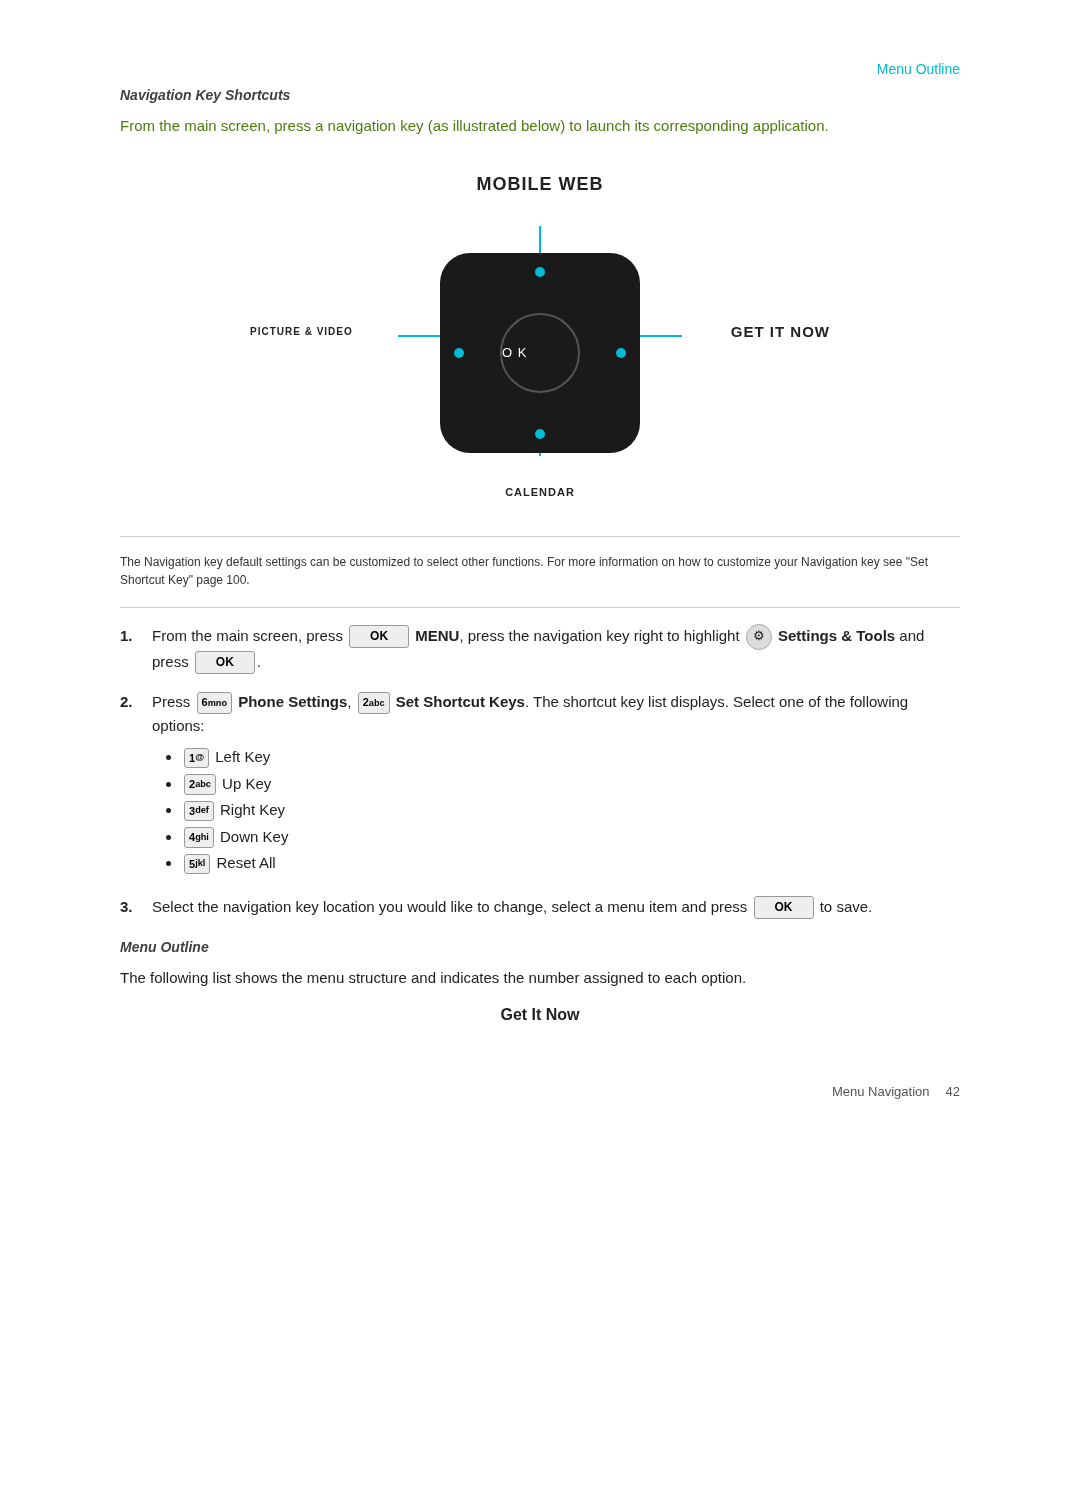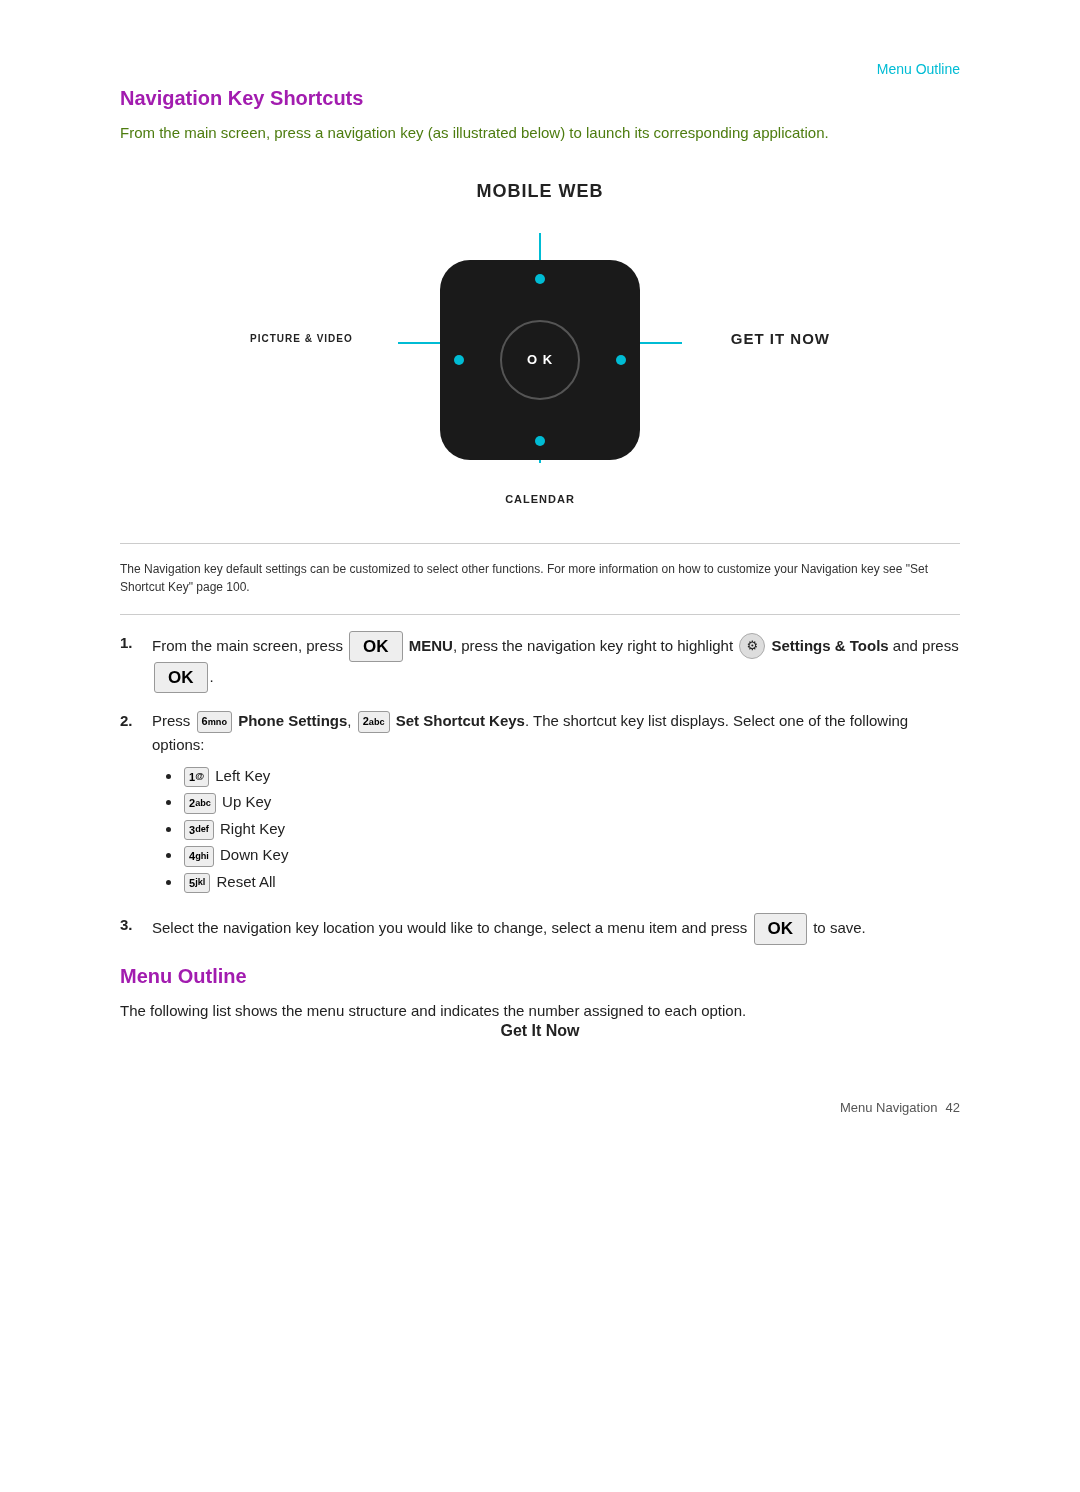--- a/index.html
+++ b/index.html
@@ -15,24 +15,25 @@
     .menu-outline-link {
       text-align: right;
       margin-bottom: 10px;
     }
     .menu-outline-link a {
       color: #00bcd4;
       text-decoration: none;
       font-size: 14px;
     }
     .section-title {
-      color: #a21caf;
-      font-size: 20px;
+      color: #404040;
+      font-size: 14px;
       font-weight: bold;
       margin-bottom: 12px;
+      font-style: italic;
     }
     .intro-text {
       font-size: 15px;
       color: #4d7c0f;
       margin-bottom: 28px;
       line-height: 1.5;
     }
     
     .nav-diagram {
       position: relative;
@@ -108,24 +109,23 @@
       top: 50%;
       left: 50%;
       transform: translate(-50%, -50%);
       width: 80px;
       height: 80px;
       background: #1a1a1a;
       border: 2px solid #555;
       border-radius: 50%;
       display: flex;
       align-items: center;
-      justify-content: center;
       color: #fff;
       font-size: 22px;
-      font-weight: bold;
+      font-weight: normal;
       letter-spacing: 2px;
       z-index: 2;
     }
     
     .dot {
       position: absolute;
       width: 10px;
       height: 10px;
       background: #00bcd4;
       border-radius: 50%;
@@ -176,22 +176,22 @@
     }
     .step-content { flex: 1; }
     
     .key-badge {
       display: inline-flex;
       align-items: center;
       justify-content: center;
       background: #eee;
       border: 1px solid #999;
       border-radius: 3px;
-      padding: 1px 13px;
-      font-size: 17px;
+      padding: 1px 20px;
+      font-size: 12px;
       font-weight: bold;
       vertical-align: middle;
       margin: 0 2px;
       color: #000;
       white-space: nowrap;
     }
     .key-badge-small {
       font-size: 11px;
       padding: 1px 4px;
     }
@@ -207,41 +207,42 @@
       line-height: 1.5;
     }
     
     .section-menu-outline {
       margin-top: 10px;
     }
     .menu-outline-intro {
       font-size: 15px;
       color: #222;
       line-height: 1.5;
+      margin-bottom: 16px;
     }
     .get-it-now-heading {
       font-weight: bold;
       font-size: 16px;
       text-align: center;
       margin-bottom: 8px;
     }
     .menu-tree {
       font-size: 15px;
       color: #222;
       line-height: 1.7;
       padding-left: 40px;
     }
     .menu-tree .indent1 { padding-left: 20px; }
     
     .page-footer {
       margin-top: 60px;
       display: flex;
       justify-content: flex-end;
       align-items: center;
-      gap: 8px;
+      gap: 16px;
       font-size: 13px;
       color: #555;
     }
     
     .icon-circle {
       display: inline-flex;
       align-items: center;
       justify-content: center;
       width: 26px;
       height: 26px;

